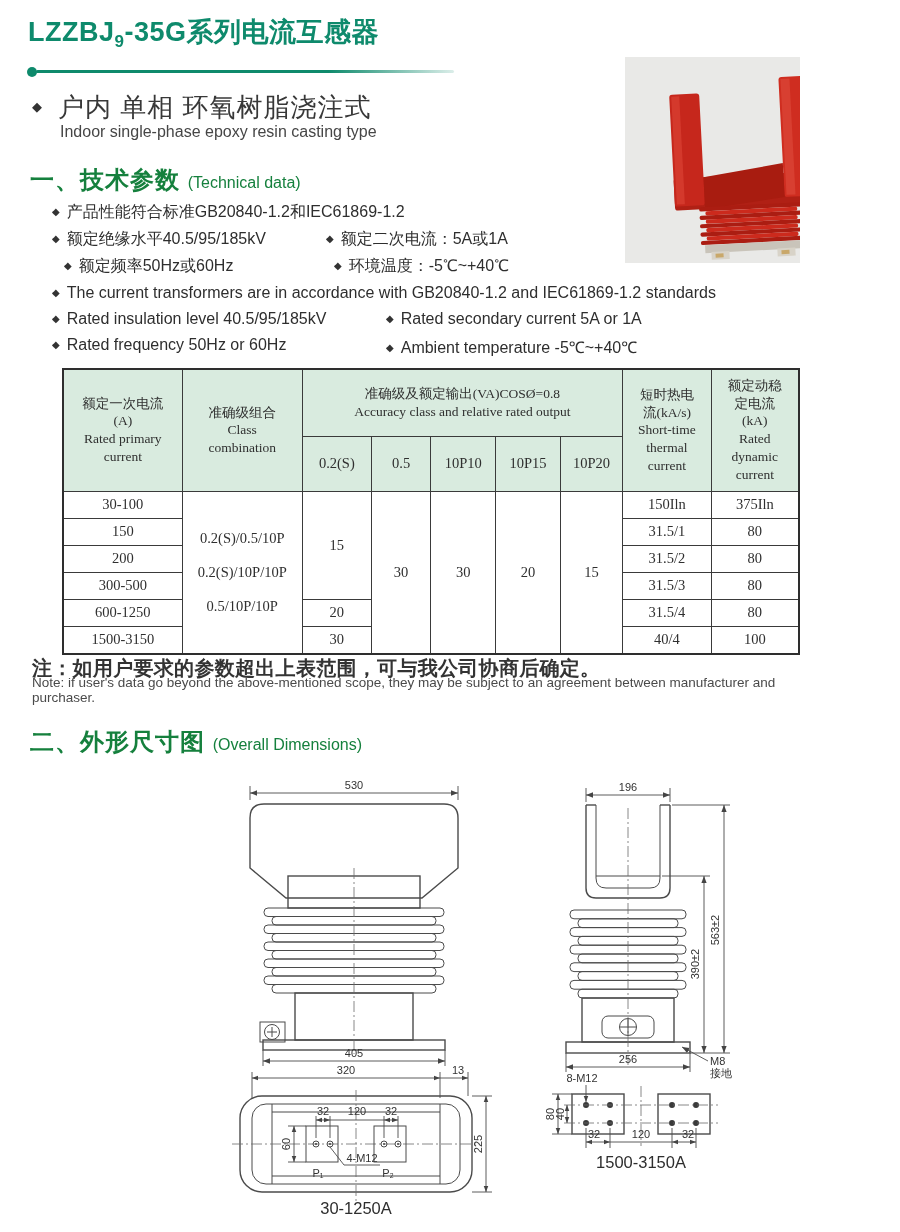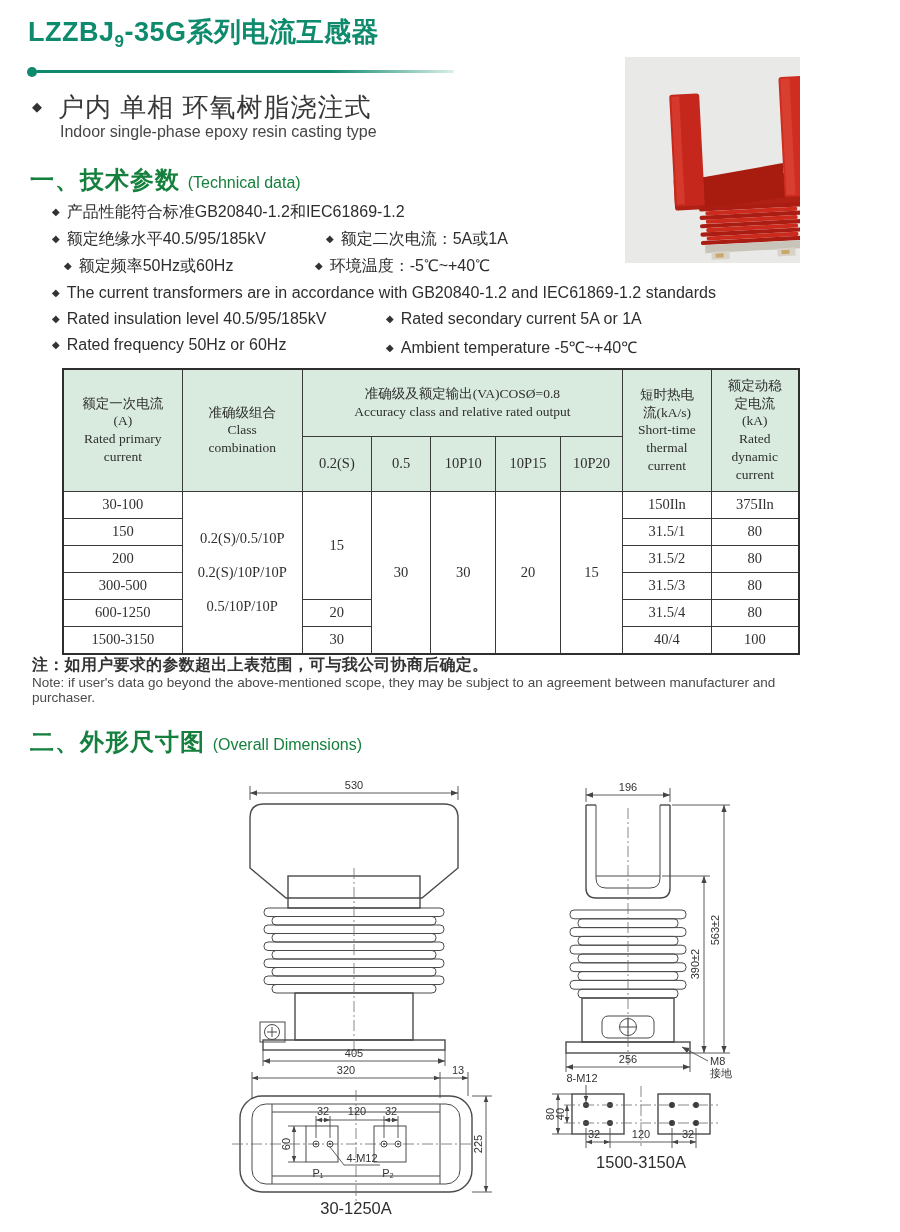--- a/index.html
+++ b/index.html
@@ -35,21 +35,21 @@
   
   .spec-table{position:absolute;left:62px;top:368px;border-collapse:collapse;table-layout:fixed;
               font-family:"Liberation Serif",serif;border:2px solid #2e2e2e;}
   .spec-table th,.spec-table td{border:1px solid #3a3a3a;text-align:center;vertical-align:middle;padding:0;}
   .spec-table thead th{background:#d9ebdf;font-weight:normal;font-size:13.5px;line-height:1.32;white-space:pre-line;}
   .spec-table thead .subh{font-size:14.5px;}
   .spec-table tbody td{font-size:14.5px;background:#fff;height:26px;}
   .cell-class{white-space:pre-line;line-height:2.35;font-size:14.5px;}
 
   
-  .note-cn{left:32px;top:655px;font-size:16px;color:#333;font-weight:bold;letter-spacing:.3px;}
+  .note-cn{left:32px;top:655px;font-size:20px;color:#333;font-weight:bold;letter-spacing:.3px;}
   .note-en{left:32px;top:675px;font-size:13.5px;color:#4a4a4a;}
 
   
   svg{overflow:visible;}
   svg text{fill:#333;font-size:11px;font-family:"Liberation Sans",sans-serif;}
   .cap{font-size:16.5px;fill:#2e2e2e;}
   .thin{stroke:#4b4b4b;stroke-width:1;fill:none;}
   .thick{stroke:#4b4b4b;stroke-width:1.4;fill:none;}
   .dim{stroke:#4b4b4b;stroke-width:.9;fill:none;}
   .cl{stroke:#6a6a6a;stroke-width:.8;fill:none;stroke-dasharray:11,3,2,3;}
@@ -97,21 +97,21 @@
   </div>
 
   <div class="abs sec-head" style="left:30px;top:164px;">
     <span>一、技术参数</span> <span class="sec-en">(Technical data)</span>
   </div>
 
   <div class="abs bullet" style="left:52px;top:202px;"><span class="dia">◆</span><span>产品性能符合标准GB20840-1.2和IEC61869-1.2</span></div>
   <div class="abs bullet" style="left:52px;top:229px;"><span class="dia">◆</span><span>额定绝缘水平40.5/95/185kV</span></div>
   <div class="abs bullet" style="left:326px;top:229px;"><span class="dia">◆</span><span>额定二次电流：5A或1A</span></div>
   <div class="abs bullet" style="left:64px;top:256px;text-align:center;"><span class="dia">◆</span><span>额定频率50Hz或60Hz</span></div>
-  <div class="abs bullet" style="left:315px;top:256px;"><span class="dia">◆</span><span>环境温度：-5℃~+40℃</span></div>
+  <div class="abs bullet" style="left:334px;top:256px;"><span class="dia">◆</span><span>环境温度：-5℃~+40℃</span></div>
   <div class="abs bullet" style="left:52px;top:284px;"><span class="dia">◆</span><span>The current transformers are in accordance with GB20840-1.2 and IEC61869-1.2 standards</span></div>
   <div class="abs bullet" style="left:52px;top:310px;"><span class="dia">◆</span><span>Rated  insulation level 40.5/95/185kV</span></div>
   <div class="abs bullet" style="left:386px;top:310px;text-align:center;"><span class="dia">◆</span><span>Rated  secondary current 5A or 1A</span></div>
   <div class="abs bullet" style="left:52px;top:336px;"><span class="dia">◆</span><span>Rated  frequency 50Hz or 60Hz</span></div>
   <div class="abs bullet" style="left:386px;top:336px;"><span class="dia">◆</span><span>Ambient temperature  -5℃~+40℃</span></div>
 
   <table class="spec-table">
     <colgroup>
       <col style="width:131px">
         <col style="width:125px">

